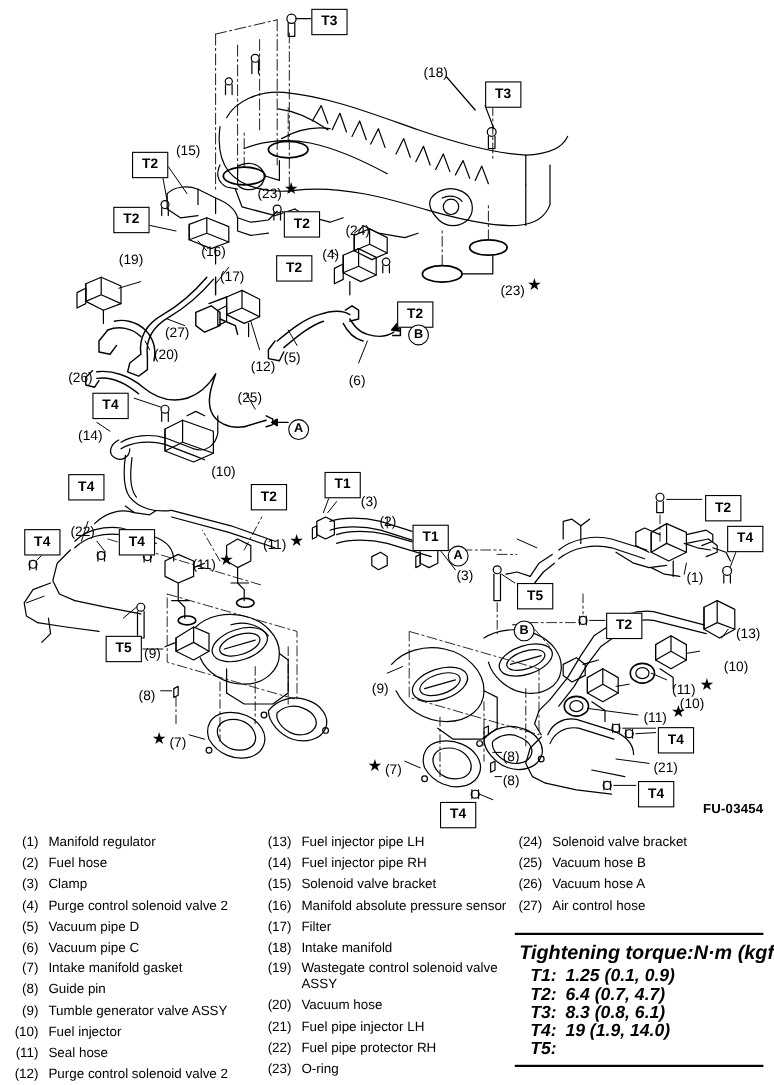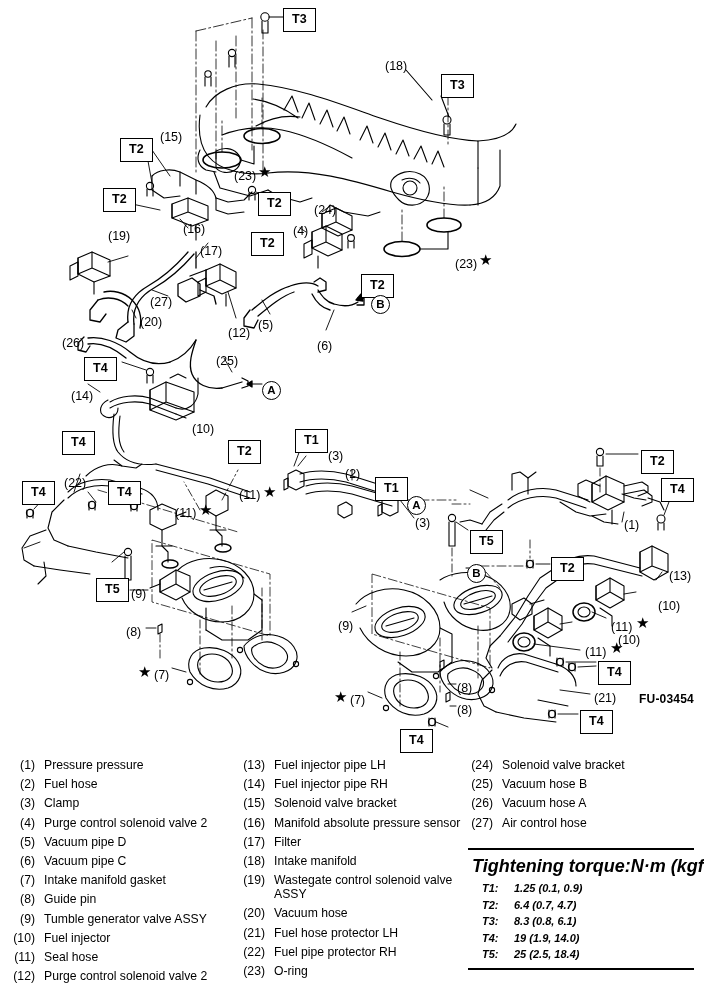--- a/index.html
+++ b/index.html
@@ -77,21 +77,21 @@
     position: absolute;
     font-size: 15px;
     line-height: 1;
     color: #000;
   }
 
   
   #figure-id {
     position: absolute;
     right: 10px;
-    top: 692px;
+    top: 728px;
     font-size: 12px;
     font-weight: 700;
     letter-spacing: 0.2px;
   }
 
   
   #legend {
     position: absolute;
     left: 0;
     top: 758px;
@@ -137,21 +137,21 @@
   }
   #torque-title {
     font-size: 18px;
     font-style: italic;
     font-weight: 700;
     padding: 2px 0 3px 4px;
     white-space: nowrap;
   }
   .torque-row {
     display: flex;
-    font-size: 11px;
+    font-size: 16px;
     font-style: italic;
     font-weight: 700;
     line-height: 16.5px;
     padding-left: 14px;
   }
   .torque-key {
     width: 32px;
     flex: 0 0 32px;
   }
   .torque-val { flex: 1; }
@@ -687,21 +687,21 @@
         <div class="star" style="left: 334px; top: 689px;">★</div>
       </div>
 
     <div id="figure-id">FU-03454</div>
   </div>
 
   <div id="legend">
     <div class="legend-col" id="legend-col-1">
         <div class="legend-item">
           <span class="legend-key">(1)</span>
-          <span class="legend-label">Pressure pressure</span>
+          <span class="legend-label">Manifold regulator</span>
         </div>
         <div class="legend-item">
           <span class="legend-key">(2)</span>
           <span class="legend-label">Fuel hose</span>
         </div>
         <div class="legend-item">
           <span class="legend-key">(3)</span>
           <span class="legend-label">Clamp</span>
         </div>
         <div class="legend-item">
@@ -769,21 +769,21 @@
         <div class="legend-item">
           <span class="legend-key">(19)</span>
           <span class="legend-label">Wastegate control solenoid valve ASSY</span>
         </div>
         <div class="legend-item">
           <span class="legend-key">(20)</span>
           <span class="legend-label">Vacuum hose</span>
         </div>
         <div class="legend-item">
           <span class="legend-key">(21)</span>
-          <span class="legend-label">Fuel hose protector LH</span>
+          <span class="legend-label">Fuel pipe injector LH</span>
         </div>
         <div class="legend-item">
           <span class="legend-key">(22)</span>
           <span class="legend-label">Fuel pipe protector RH</span>
         </div>
         <div class="legend-item">
           <span class="legend-key">(23)</span>
           <span class="legend-label">O-ring</span>
         </div>
       </div>
@@ -821,18 +821,17 @@
         <div class="torque-row">
           <span class="torque-key">T3:</span>
           <span class="torque-val">8.3 (0.8, 6.1)</span>
         </div>
         <div class="torque-row">
           <span class="torque-key">T4:</span>
           <span class="torque-val">19 (1.9, 14.0)</span>
         </div>
         <div class="torque-row">
           <span class="torque-key">T5:</span>
-          <span class="torque-val">25 (2.5, 18.4)</span>
         </div>
       </div>
   </div>
 
 </div>
 
 </body></html>

